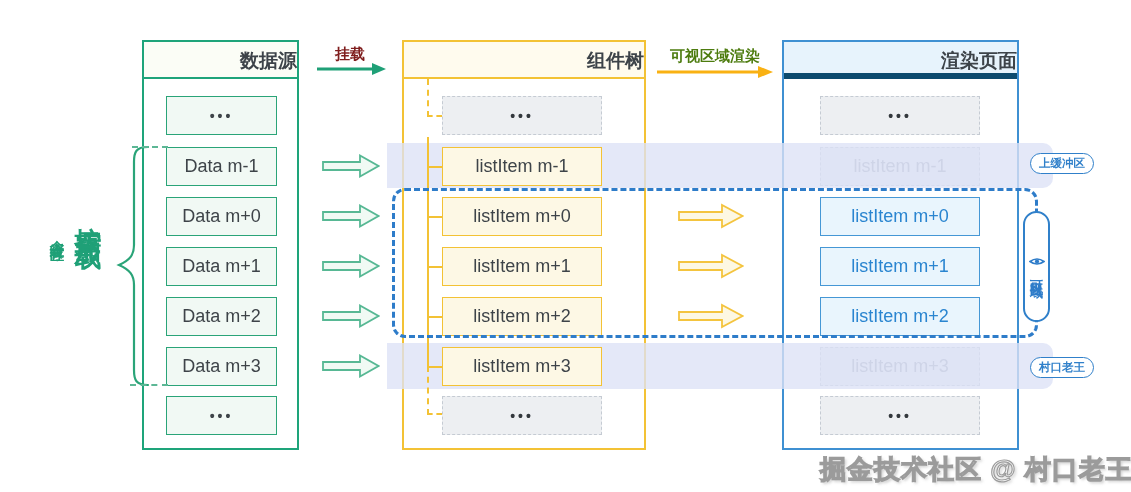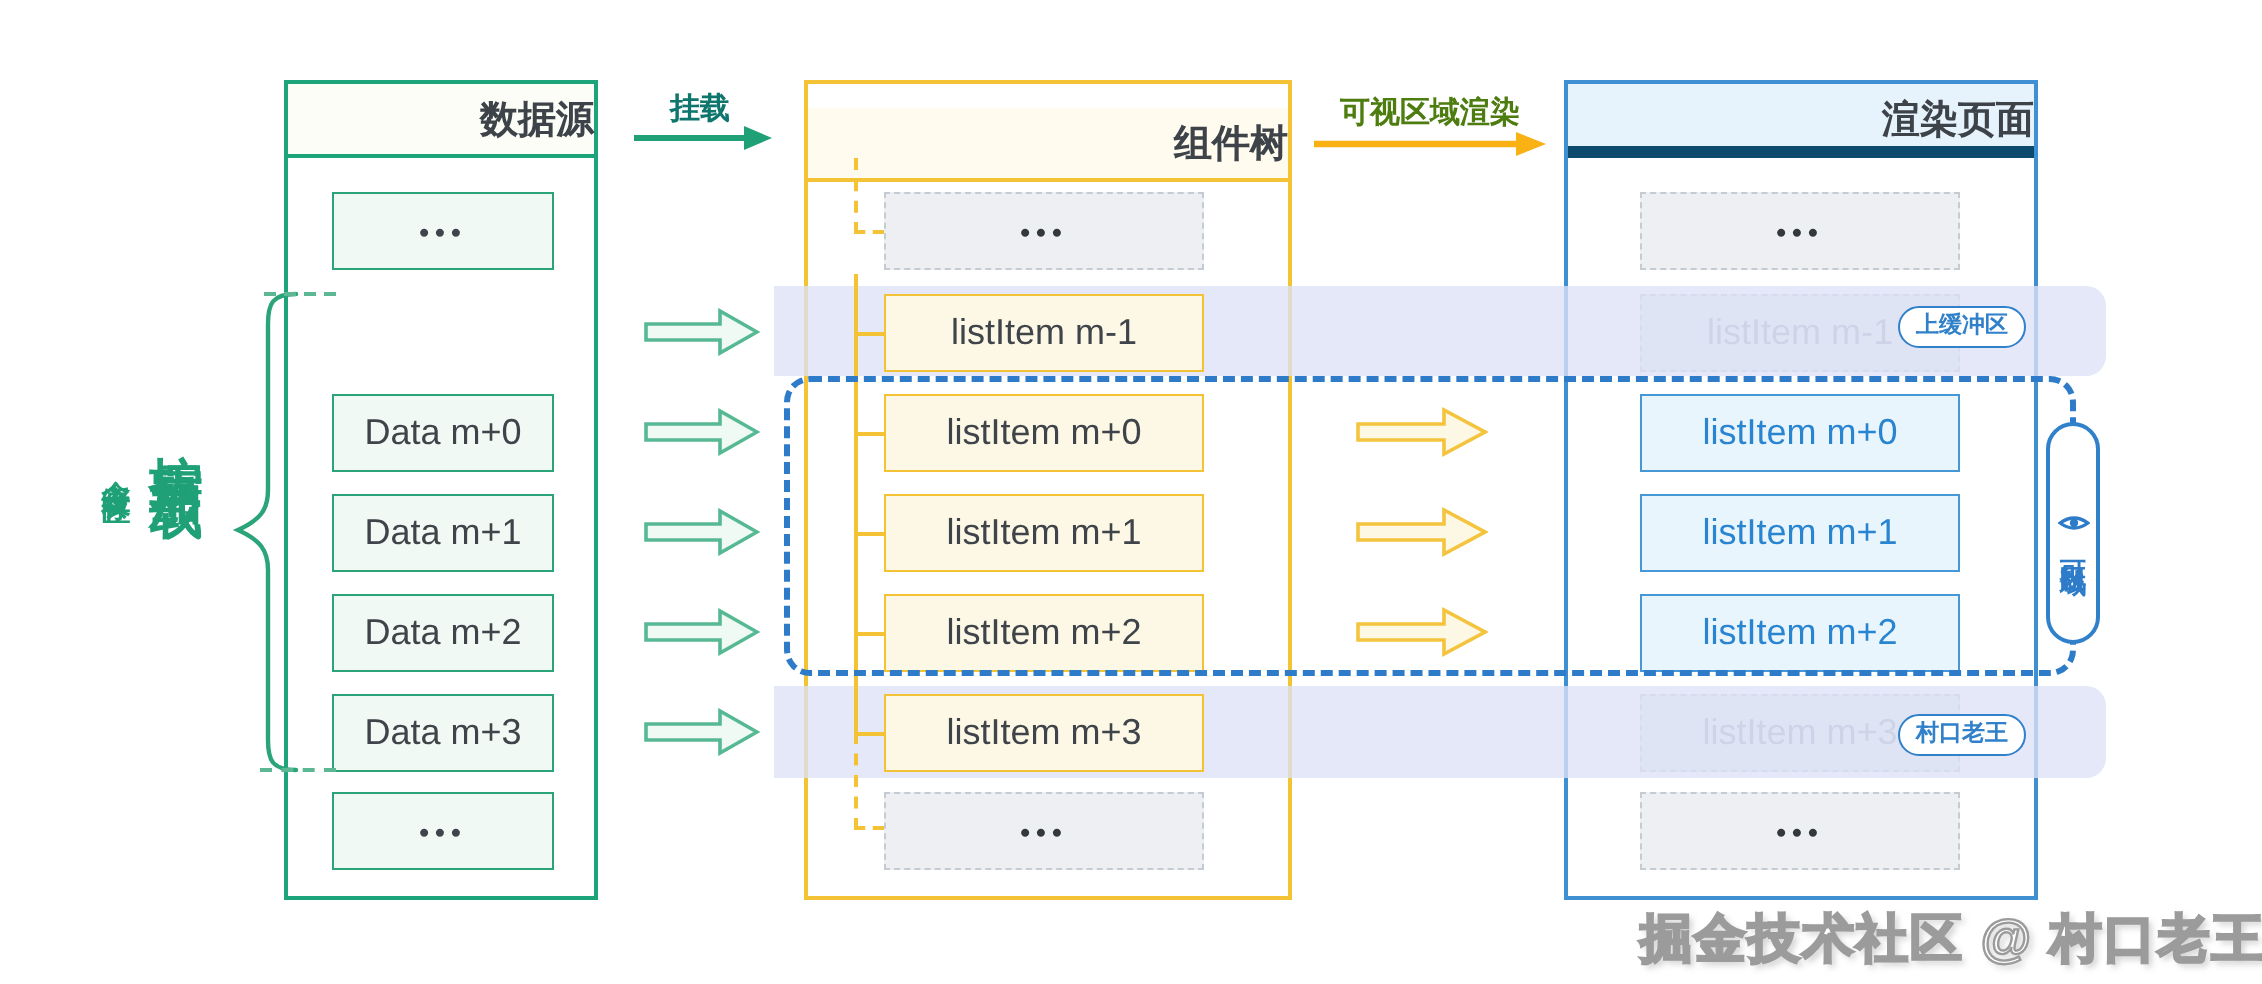--- a/index.html
+++ b/index.html
@@ -11,21 +11,21 @@
   .band{position:absolute;left:387px;width:666px;background:rgba(221,225,246,0.78);
         border-radius:0 10px 10px 0;z-index:1;}
 
   
   .col{position:absolute;top:40px;height:410px;background:transparent;}
   .col-header{position:absolute;left:0;right:0;top:0;height:37px;line-height:37px;
               text-align:right;font-size:19px;font-weight:600;color:#3d4349;}
   .col-green{left:142px;width:157px;border:2px solid #1ea47a;}
   .col-green .col-header{background:#fbfdf6;border-bottom:2px solid #1ea47a;}
   .col-yellow{left:402px;width:244px;border:2px solid #f3c235;}
-  .col-yellow .col-header{background:#fffbee;border-bottom:2px solid #f3c235;margin-top:12px;}
+  .col-yellow .col-header{background:#fffbee;border-bottom:2px solid #f3c235;}
   .col-blue{left:782px;width:237px;border:2px solid #3f90d2;}
   .col-blue .col-header{background:#e7f3fc;border-bottom:6px solid #0c4a6e;}
 
   
   .it{position:absolute;height:39px;display:flex;align-items:center;justify-content:center;
       font-size:18px;z-index:2;}
   .it-green{left:22px;width:111px;background:#f1f9f4;border:1.5px solid #2aa478;color:#3e4449;}
   .it-tree{left:38px;width:160px;background:#fdf8e5;border:1.5px solid #f3c235;color:#3e4449;}
   .it-ghost{left:38px;width:160px;background:#edeff2;border:1.5px dashed #c5cbd3;color:#33383d;}
   .it-pghost{left:36px;width:160px;background:#edeff2;border:1.5px dashed #c5cbd3;color:#33383d;}
@@ -39,32 +39,32 @@
   .tv{position:absolute;width:0;border-left:2px solid #f3c235;z-index:2;}
   .tv.dash{border-left-style:dashed;}
   .th{position:absolute;height:0;border-top:2px solid #f3c235;z-index:2;}
   .th.dash{border-top-style:dashed;}
 
   
   .viewport{position:absolute;left:392px;top:188px;width:646px;height:150px;
             border:3px dashed #2e7cc9;border-radius:13px;z-index:3;}
 
   
-  .badge{position:absolute;left:949px;height:21px;line-height:18px;padding:0 8px;
+  .badge{position:absolute;left:1030px;height:21px;line-height:18px;padding:0 8px;
          background:#ffffff;border:1.5px solid #3080ca;border-radius:11px;
          color:#3080ca;font-size:11.5px;font-weight:600;z-index:4;white-space:nowrap;}
   .pill{position:absolute;left:1023px;top:211px;width:27px;height:111px;background:#ffffff;
         border:2px solid #3080ca;border-radius:14px;display:flex;flex-direction:column;
         align-items:center;justify-content:center;gap:2px;z-index:4;}
   .pill-label{writing-mode:vertical-rl;font-size:13px;font-weight:700;letter-spacing:2px;
               color:#2e7cc9;line-height:1;}
 
   
   .flow-label{position:absolute;text-align:center;font-size:15px;font-weight:700;z-index:2;}
-  .flow-green{color:#0f766e;}
+  .flow-green{color:#7f1d1d;}
   .flow-yellow{color:#4d7c0f;}
   .abs{position:absolute;z-index:2;}
 
   
   .note-main{position:absolute;left:70px;top:206px;writing-mode:vertical-rl;
              font-size:27px;font-weight:700;letter-spacing:5px;color:#1fa077;z-index:2;}
   .note-sub{position:absolute;left:47px;top:228px;writing-mode:vertical-rl;
             font-size:14.5px;font-weight:600;letter-spacing:3px;color:#1fa077;z-index:2;}
   .brace-dash{position:absolute;height:0;border-top:2px dashed #5cb795;z-index:2;}
 
@@ -76,20 +76,21 @@
 <body>
 
 <div class="canvas">
 
   <div class="band" style="top:143px;height:45px"></div>
   <div class="band" style="top:343px;height:46px"></div>
 
   <div class="col col-green">
     <div class="col-header">数据源</div>
     <div class="it it-green dots" style="top:54px">•••</div>
+    <div class="it it-green" style="top:105px">Data m-1</div>
     <div class="it it-green" style="top:155px">Data m+0</div>
     <div class="it it-green" style="top:205px">Data m+1</div>
     <div class="it it-green" style="top:255px">Data m+2</div>
     <div class="it it-green" style="top:305px">Data m+3</div>
     <div class="it it-green dots" style="top:354px">•••</div>
   </div>
 
   <div class="col col-yellow">
     <div class="col-header">组件树</div>
 

